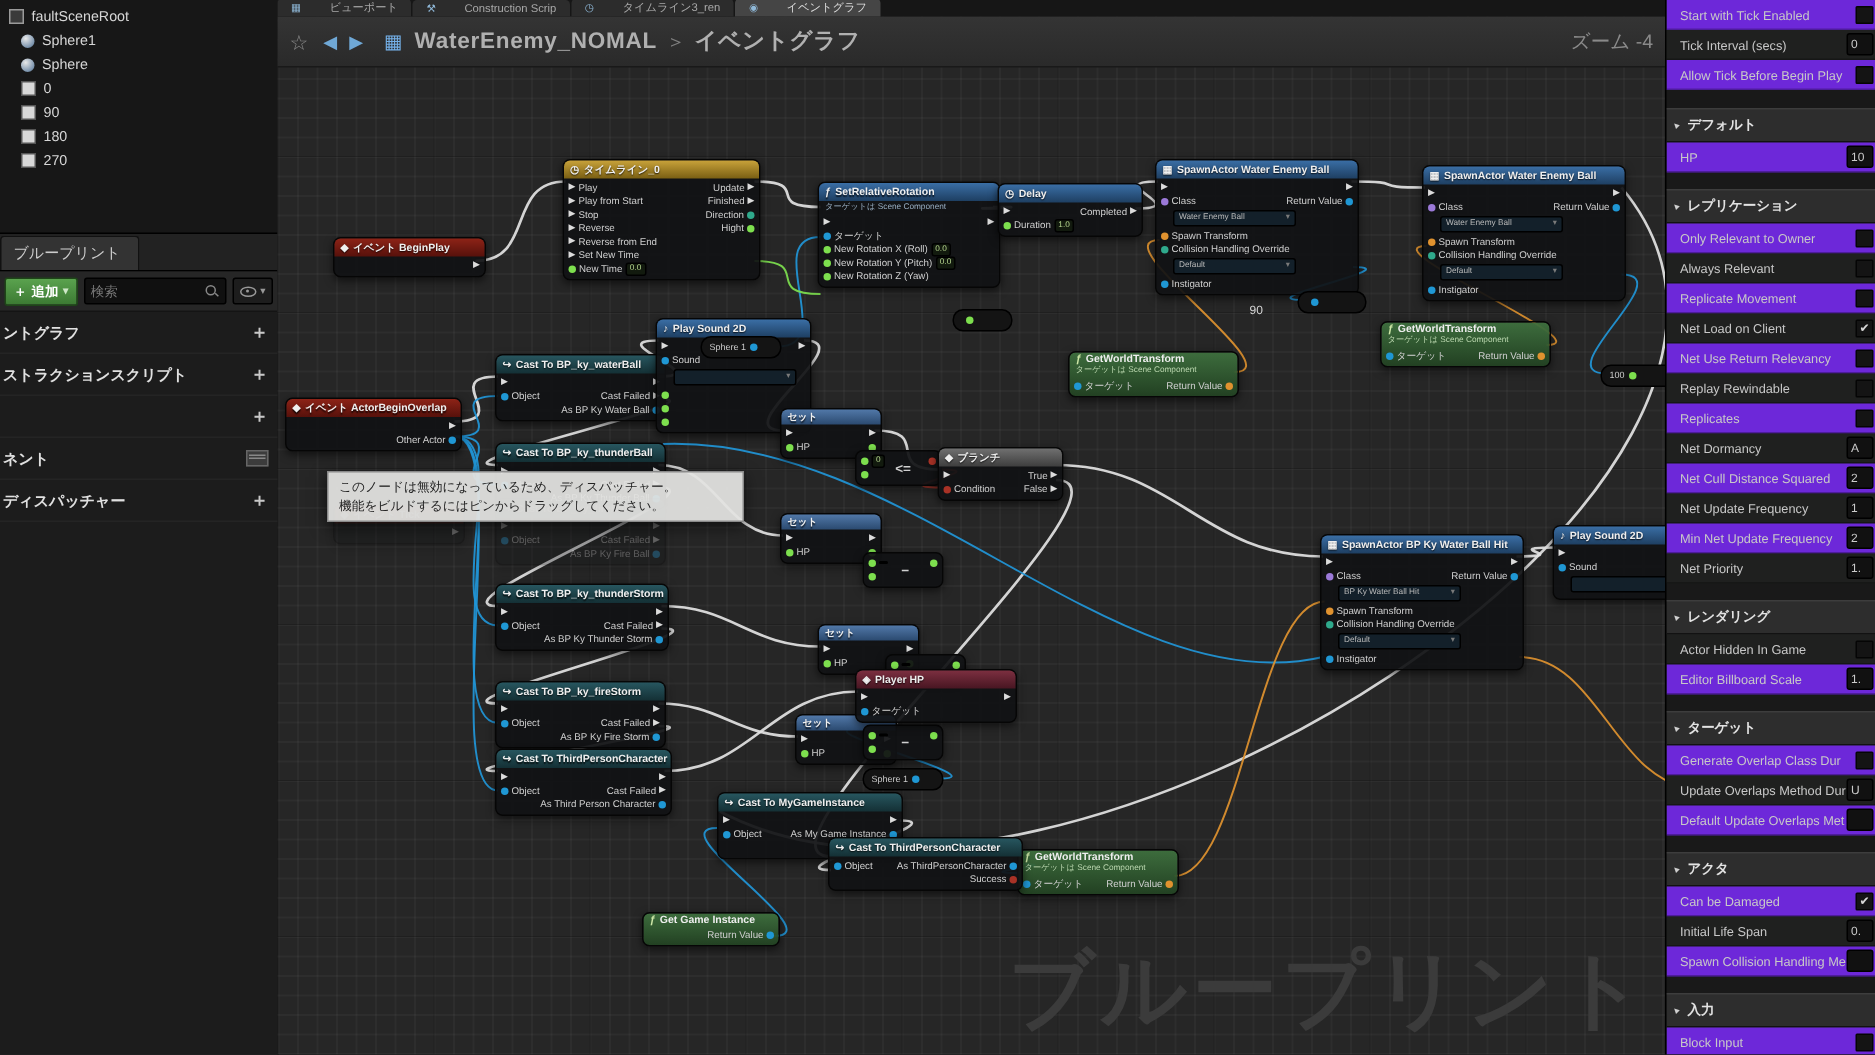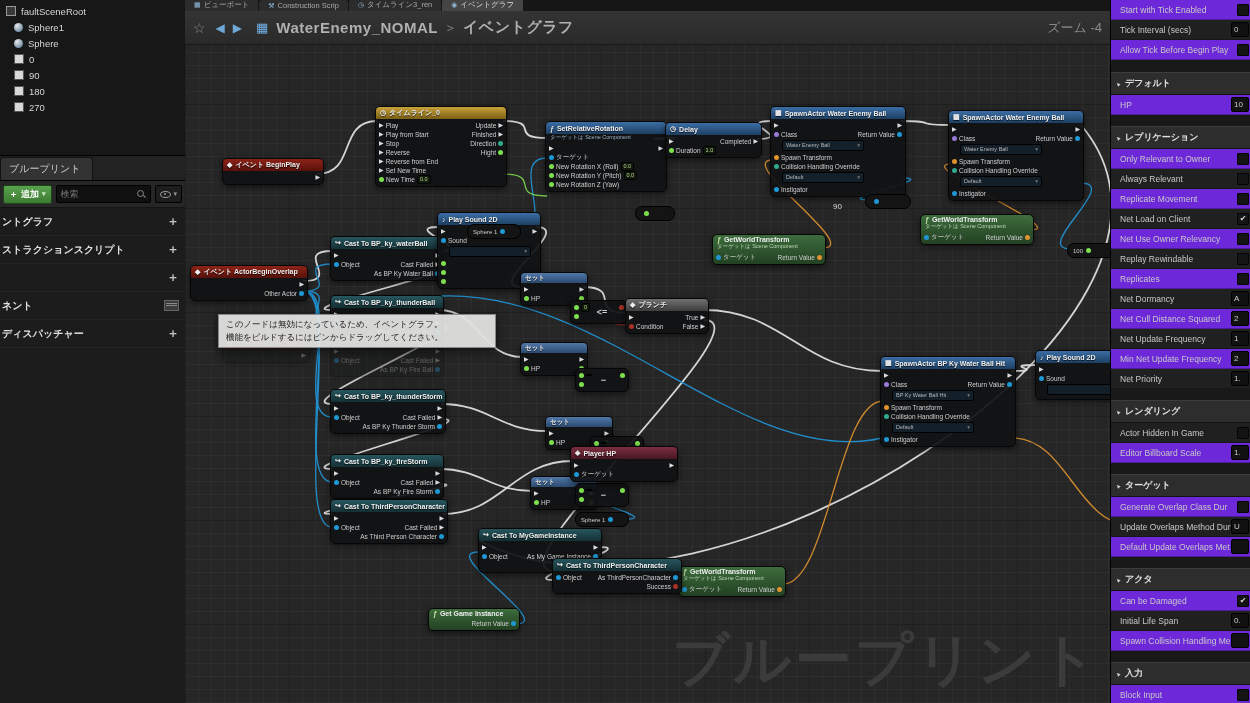--- a/index.html
+++ b/index.html
@@ -34,21 +34,21 @@
 
   
   #graph{position:absolute;left:185px;top:0;width:925px;height:703px;overflow:hidden;background-color:#262626;
     background-image:
       linear-gradient(rgba(0,0,0,0.30) 1px, transparent 1px),
       linear-gradient(90deg, rgba(0,0,0,0.30) 1px, transparent 1px),
       linear-gradient(rgba(255,255,255,0.03) 1px, transparent 1px),
       linear-gradient(90deg, rgba(255,255,255,0.03) 1px, transparent 1px);
     background-size:104px 104px,104px 104px,13px 13px,13px 13px;}
   #tabstrip{position:absolute;left:0;top:0;width:925px;height:11px;background:#161616;display:flex;align-items:flex-end;z-index:30;}
-  .gtab{display:flex;align-items:center;gap:3px;padding:1px 9px;font-size:7.5px;color:#a8a8a8;background:#2c2c2c;margin-right:1px;border-radius:3px 3px 0 0;white-space:nowrap;cursor:pointer;}
+  .gtab{display:flex;align-items:center;gap:19px;padding:1px 9px;font-size:7.5px;color:#a8a8a8;background:#2c2c2c;margin-right:1px;border-radius:3px 3px 0 0;white-space:nowrap;cursor:pointer;}
   .gtab.active{background:#454545;color:#ddd;}
   .gtab .ticon{font-size:7px;color:#8fb8d8;}
   #graph-toolbar{position:absolute;left:0;top:11px;width:925px;height:34px;background:linear-gradient(#343434,#2a2a2a);border-bottom:1px solid #191919;display:flex;align-items:center;z-index:29;padding:0 8px;box-sizing:border-box;}
   .tb-icon{font-size:14px;color:#8a8a8a;margin-right:10px;cursor:pointer;}
   .tb-arrow{font-size:12px;color:#6fa8d6;margin-right:8px;cursor:pointer;}
   .tb-grid{font-size:13px;color:#74b0e8;margin:0 8px 0 6px;cursor:pointer;}
   .crumb{font-size:15px;font-weight:bold;color:#b0b0b0;letter-spacing:.5px;}
   .crumb-sep{font-size:13px;color:#808080;margin:0 6px;}
   #zoom-label{margin-left:auto;font-size:13px;color:#8a8a8a;}
   #watermark{position:absolute;right:10px;bottom:4px;font-size:57px;font-weight:bold;color:#3b3b3b;letter-spacing:3px;z-index:1;pointer-events:none;}
@@ -1121,21 +1121,21 @@
         <span></span>
         <span class="pi-circle pt-obj"></span>
       </div>
       <div class="pill" style="left: 882px; top: 243px; min-width: 42px;">
         <span>100</span>
         <span class="pi-circle pt-float"></span>
       </div>
       <div class="float-label" style="left: 648px; top: 202px;">90</div>
     </div>
   <div class="tooltip" id="gtooltip" style="left: 33px; top: 314px; width: 262px;">
-    <div>このノードは無効になっているため、イベントグラフ。</div>
+    <div>このノードは無効になっているため、ディスパッチャー。</div>
     <div>機能をビルドするにはピンからドラッグしてください。</div>
   </div>
   <div id="tabstrip">
       <div class="gtab">
         <span class="ticon">▦</span>
         <span>ビューポート</span>
       </div>
       <div class="gtab">
         <span class="ticon">⚒</span>
         <span>Construction Scrip</span>
@@ -1196,21 +1196,21 @@
     </div>
     <div class="drow">
       <span class="dlbl">Replicate Movement</span>
       <span class="dcheck"></span>
     </div>
     <div class="drow">
       <span class="dlbl">Net Load on Client</span>
       <span class="dcheck">✔</span>
     </div>
     <div class="drow">
-      <span class="dlbl">Net Use Owner Relevancy</span>
+      <span class="dlbl">Net Use Return Relevancy</span>
       <span class="dcheck"></span>
     </div>
     <div class="drow">
       <span class="dlbl">Replay Rewindable</span>
       <span class="dcheck"></span>
     </div>
     <div class="drow">
       <span class="dlbl">Replicates</span>
       <span class="dcheck"></span>
     </div>

